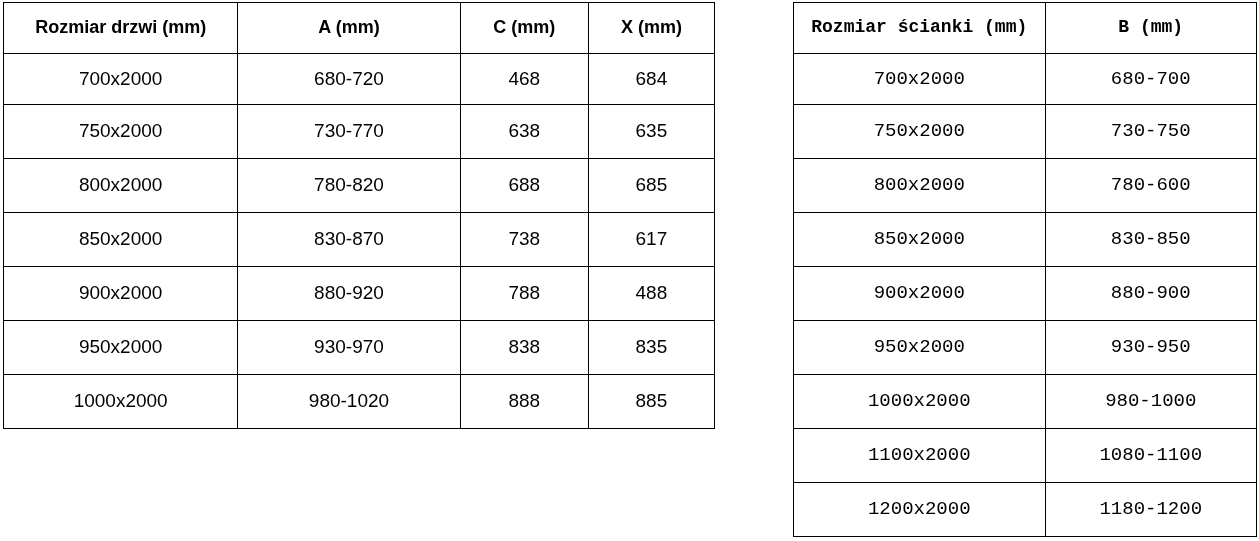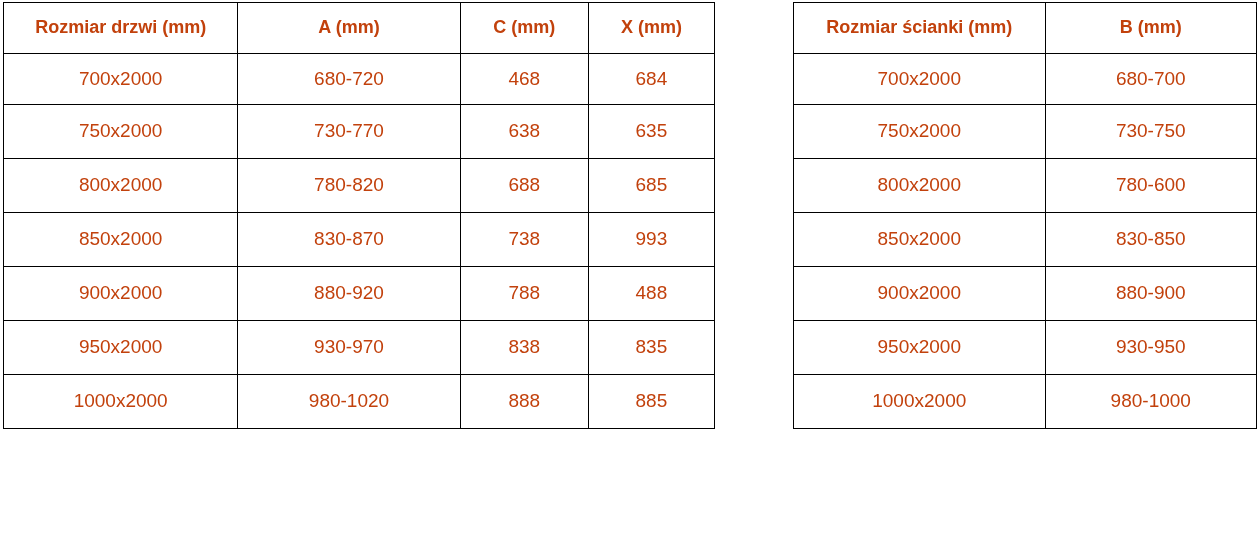--- a/index.html
+++ b/index.html
@@ -21,21 +21,21 @@
   }
   table.spec {
     border-collapse: collapse;
     table-layout: fixed;
   }
   table.spec td, table.spec th {
     border: 1px solid #000000;
     text-align: center;
     vertical-align: middle;
     font-size: 19px;
-    color: #c2410c;
+    color: #000000;
     padding: 0;
     line-height: 1.1;
   }
   table.spec th {
     font-weight: bold;
     font-size: 18px;
   }
   
   #table-doors {
     position: absolute;
@@ -49,20 +49,21 @@
   #table-doors col.c1 { width: 222px; }
   #table-doors col.c2 { width: 128px; }
   #table-doors col.c3 { width: 126px; }
 
   
   #table-walls {
     position: absolute;
     left: 793px;
     top: 2px;
     width: 464px;
+    font-family: Liberation Mono, monospace;
   }
   #table-walls tr { height: 54px; }
   #table-walls tr:first-child { height: 51px; }
   #table-walls col.c0 { width: 251px; }
   #table-walls col.c1 { width: 211px; }
 </style>
 </head>
 <body>
 
 <div class="page">
@@ -98,21 +99,21 @@
       <tr>
         <td>800x2000</td>
         <td>780-820</td>
         <td>688</td>
         <td>685</td>
       </tr>
       <tr>
         <td>850x2000</td>
         <td>830-870</td>
         <td>738</td>
-        <td>993</td>
+        <td>617</td>
       </tr>
       <tr>
         <td>900x2000</td>
         <td>880-920</td>
         <td>788</td>
         <td>488</td>
       </tr>
       <tr>
         <td>950x2000</td>
         <td>930-970</td>
@@ -161,16 +162,24 @@
         <td>880-900</td>
       </tr>
       <tr>
         <td>950x2000</td>
         <td>930-950</td>
       </tr>
       <tr>
         <td>1000x2000</td>
         <td>980-1000</td>
       </tr>
+      <tr>
+        <td>1100x2000</td>
+        <td>1080-1100</td>
+      </tr>
+      <tr>
+        <td>1200x2000</td>
+        <td>1180-1200</td>
+      </tr>
     </tbody>
   </table>
 
 </div>
 
 </body></html>

